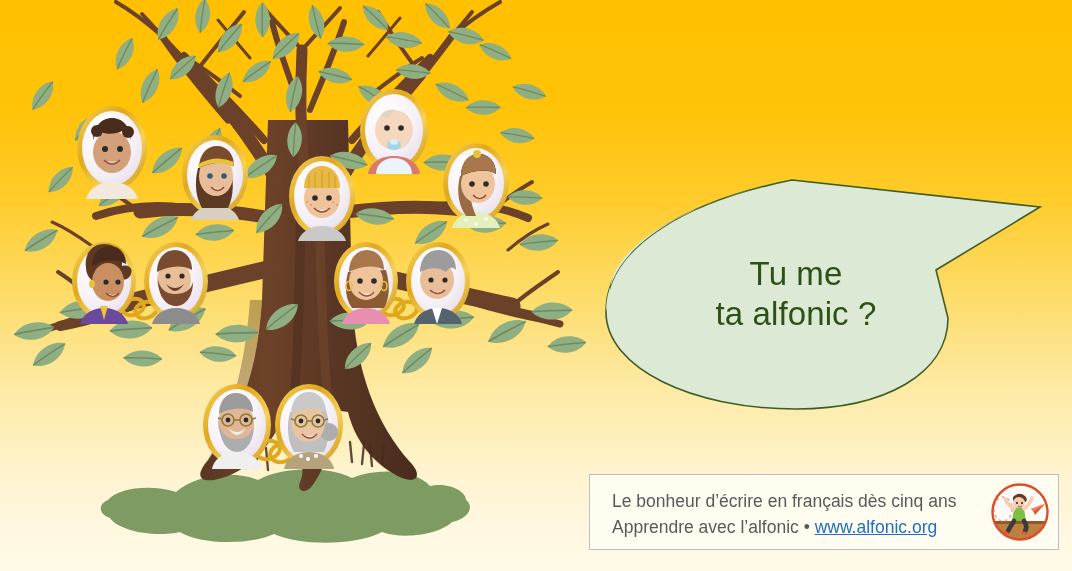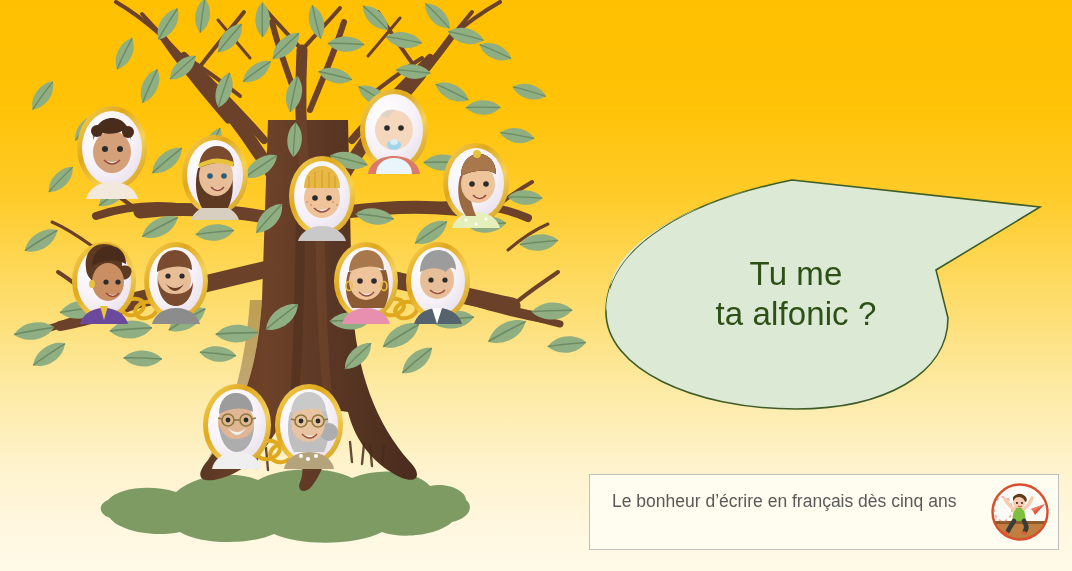--- a/index.html
+++ b/index.html
@@ -462,20 +462,21 @@
     </svg>
     <div id="bubble-text">
       <span>Tu me</span>
       <span>ta alfonic ?</span>
     </div>
   </div>
 
   <div id="footer-box">
     <div id="footer-lines">
       <div class="ln">Le bonheur d’écrire en français dès cinq ans</div>
+      <div class="ln"><span>Apprendre avec l’alfonic • </span><a id="site-link" href="#">www.alfonic.org</a></div>
     </div>
 
     <svg id="logo-badge" viewBox="0 0 62 62">
       <circle cx="31" cy="31" r="29" fill="#FFFFFF"></circle>
       <clipPath id="logoClip">
           <circle cx="31" cy="31" r="27"></circle>
         </clipPath>
       <g clip-path="url(#logoClip)">
         <rect x="0" y="0" width="62" height="42" fill="#FDFBF6"></rect>
         <rect x="0" y="42" width="62" height="20" fill="#BE7F3F"></rect>

